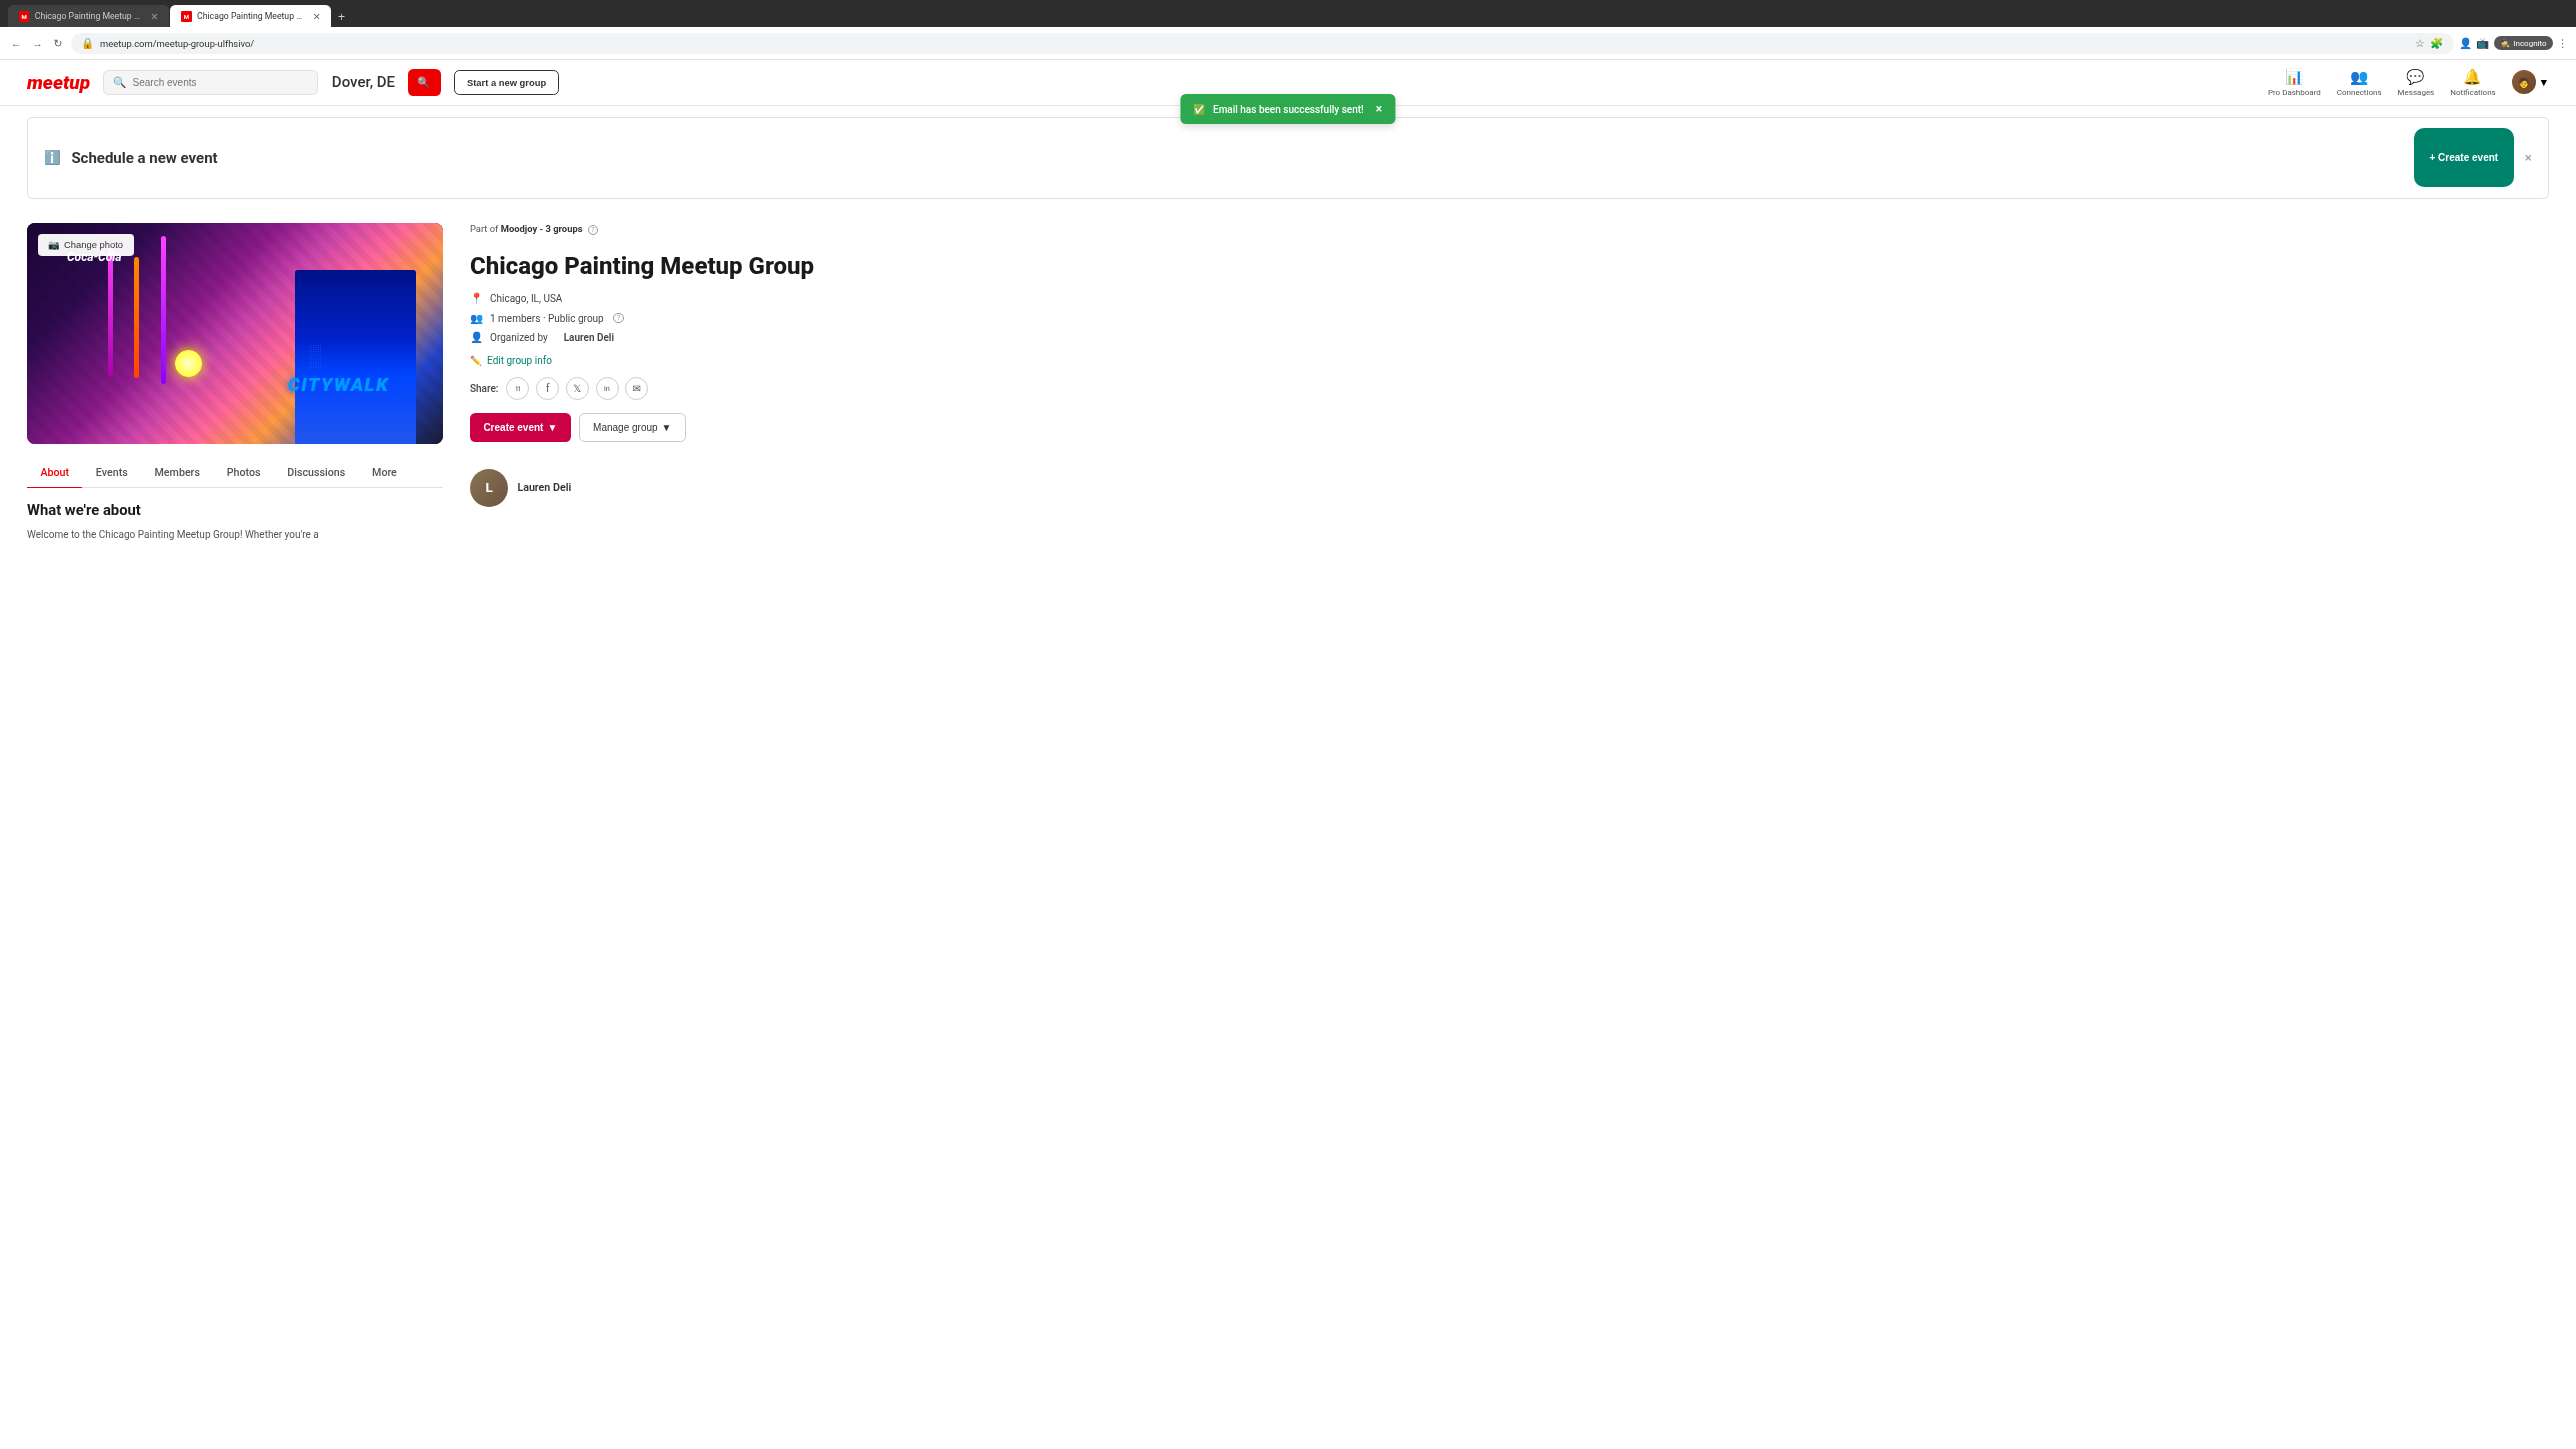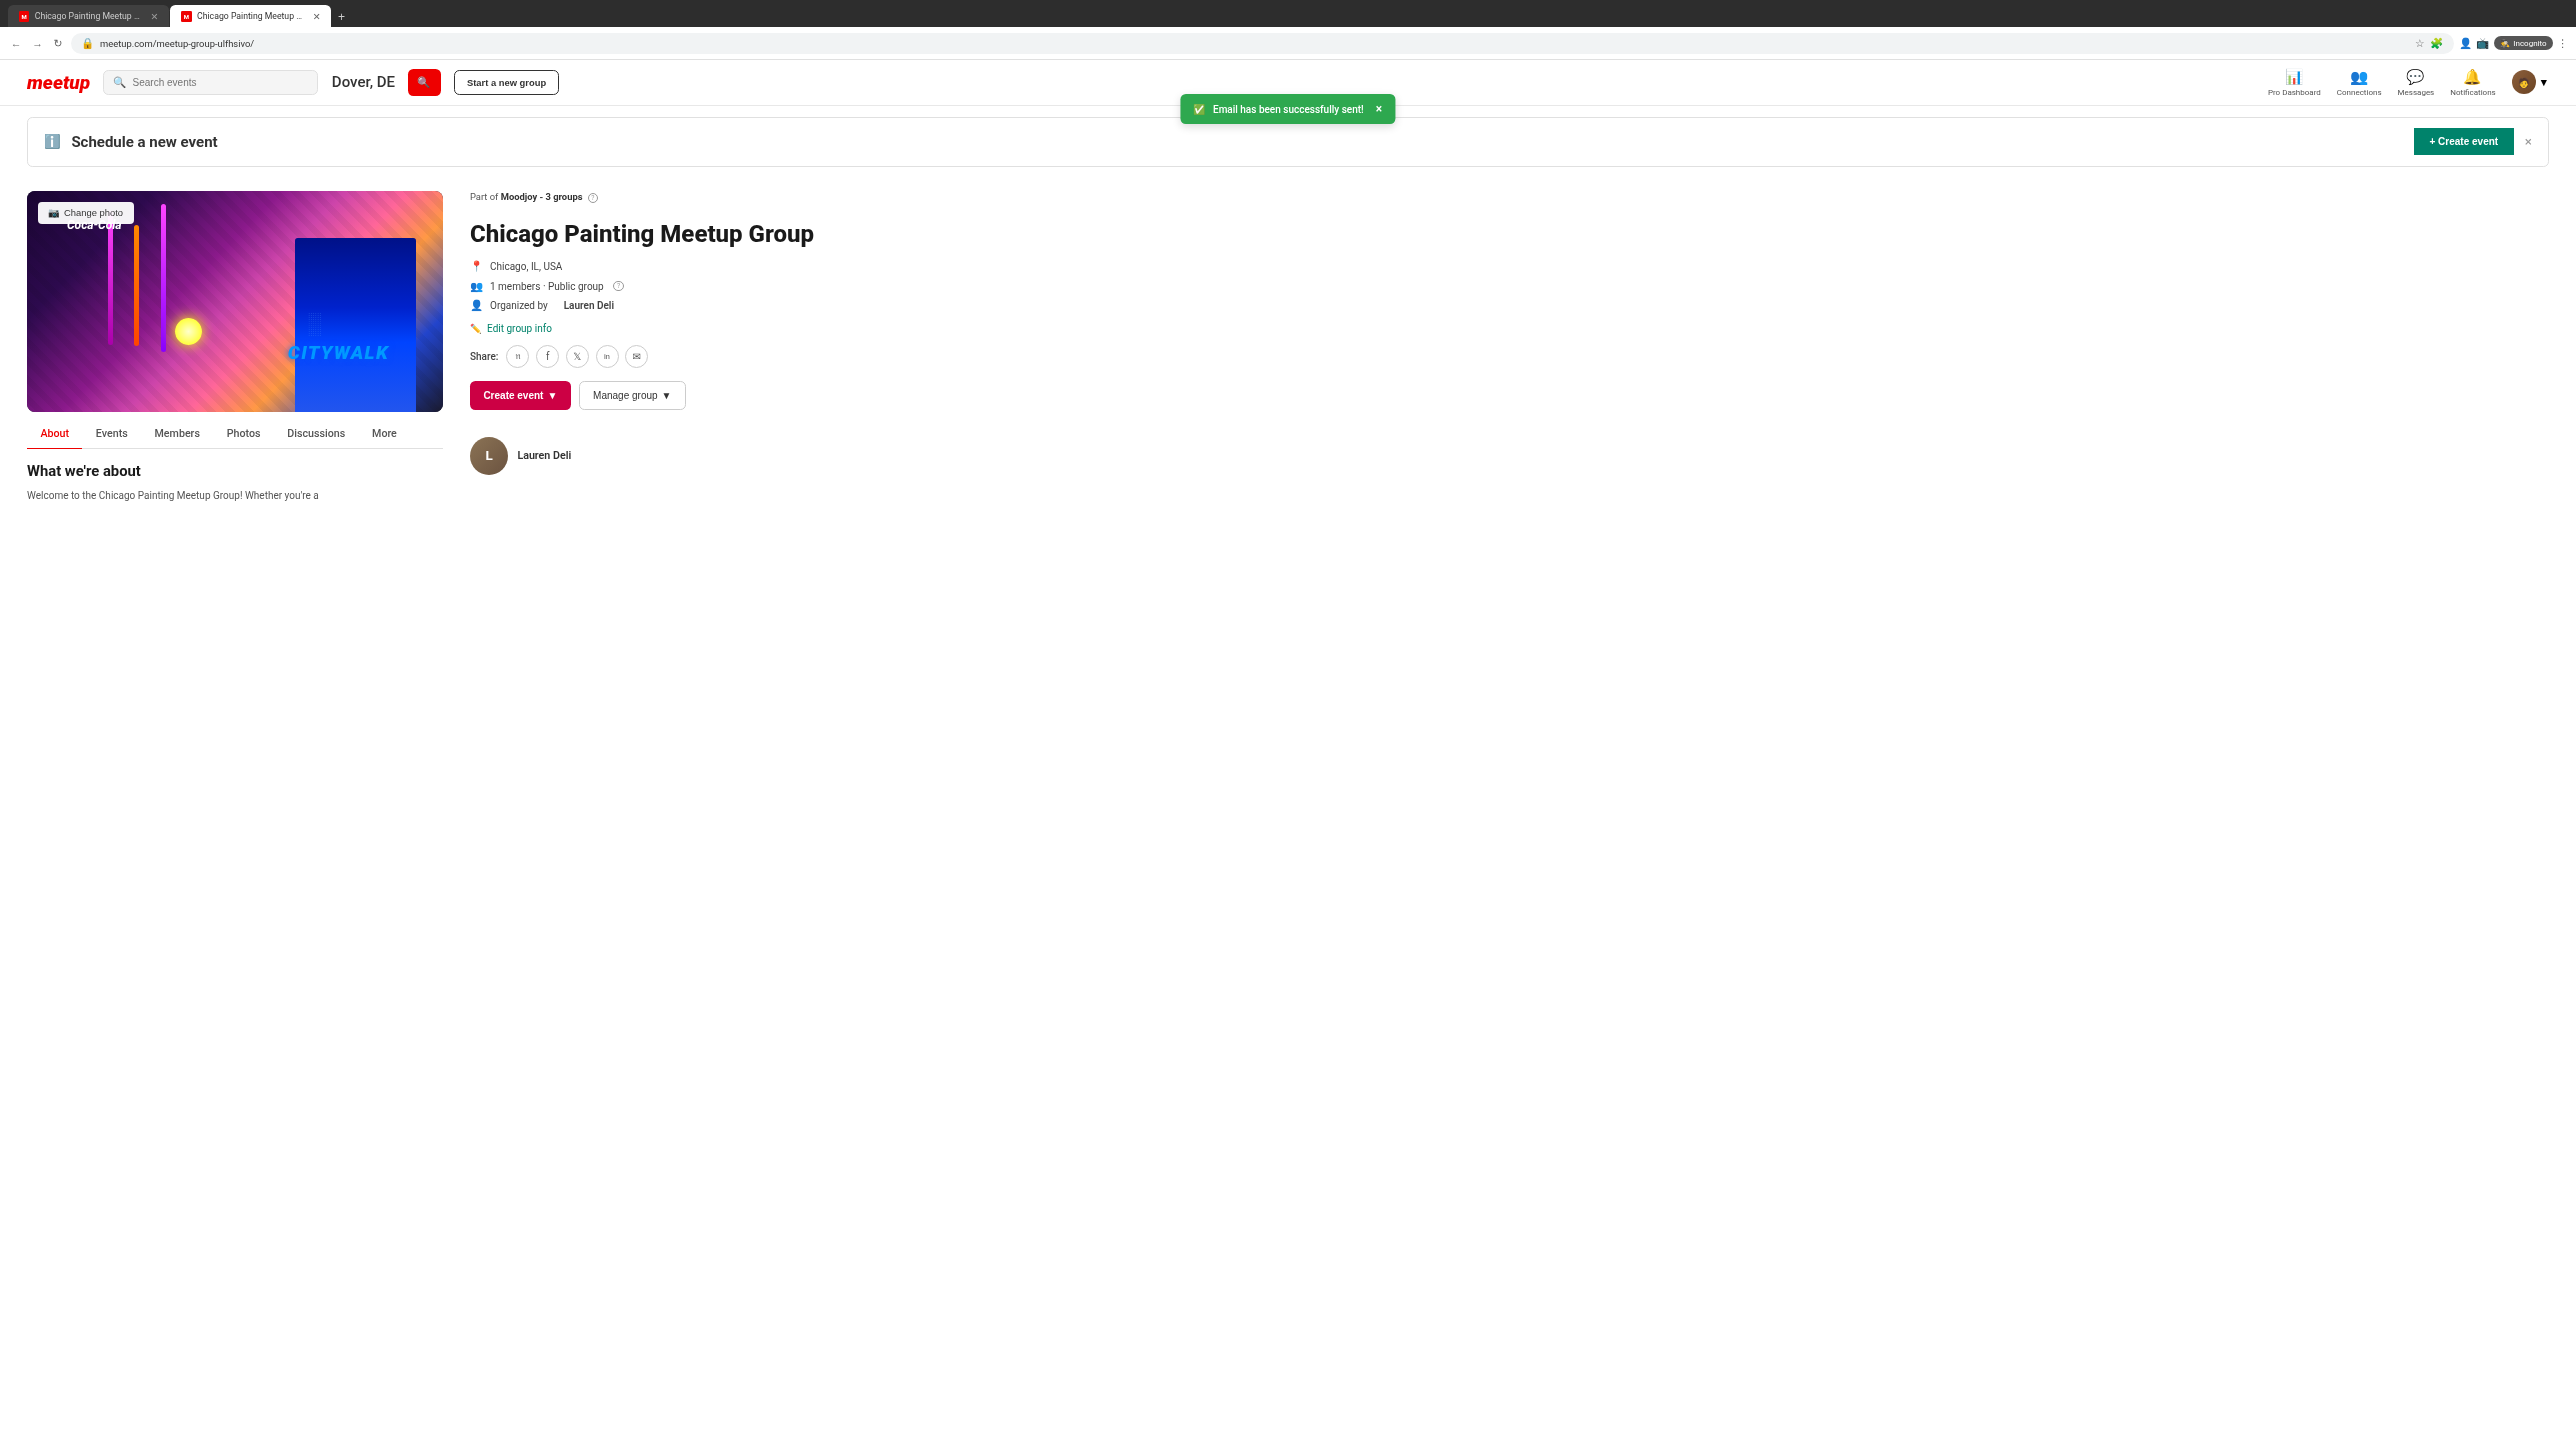--- a/index.html
+++ b/index.html
@@ -43,21 +43,21 @@
     
     .success-banner { background: #2ea84f; color: white; padding: 8px 13.4px; border-radius: 5.4px; display: flex; align-items: center; gap: 6.7px; font-size: 10px; font-weight: 500; position: fixed; top: 94px; left: 50%; transform: translateX(-50%); z-index: 100; box-shadow: 0 2.7px 8px rgba(0,0,0,0.15); }
     .success-close { cursor: pointer; font-size: 12px; margin-left: 5.4px; }
 
     
     .info-banner { background: #fff; border: 0.7px solid #e0e0e0; border-radius: 5.4px; padding: 10.7px 16px; margin: 10.7px 27px; display: flex; align-items: center; gap: 10.7px; }
     .info-icon { color: #00a0dc; font-size: 13.4px; flex-shrink: 0; }
     .info-content { flex: 1; }
     .info-title { font-weight: 700; font-size: 15px; color: #333; }
     .info-desc { font-size: 9.4px; color: #666; margin-top: 2.7px; }
-    .create-event-btn { background: #00836b; color: white; border: none; padding: 8px 16px; border-radius: 0; font-size: 10px; font-weight: 600; cursor: pointer; white-space: nowrap; display: flex; align-items: center; gap: 4px; }
+    .create-event-btn { background: #00836b; color: white; border: none; padding: 24px 16px; border-radius: 10px; font-size: 10px; font-weight: 600; cursor: pointer; white-space: nowrap; display: flex; align-items: center; gap: 4px; }
     .banner-close { color: #999; font-size: 13.4px; cursor: pointer; flex-shrink: 0; }
 
     
     .main-content { display: flex; gap: 27px; padding: 13.4px 27px; }
     .left-column { flex: 1; max-width: 416px; }
     .right-column { flex: 1; }
 
     
     .group-photo-container { position: relative; border-radius: 8px; overflow: hidden; height: 221px; background: #1a1a2e; }
     .group-photo { width: 100%; height: 100%; background: linear-gradient(135deg, #1a0533 0%, #2d0a4e 20%, #8b1a8b 40%, #cc44aa 50%, #ff6699 60%, #ff9944 70%, #2244cc 85%, #1a1a2e 100%); position: relative; }
@@ -306,21 +306,21 @@
         </div>
         <div class="cocacola-sign">Coca-Cola</div>
         <div class="citywalk-sign">CITYWALK</div>
       </div>
       <button class="change-photo-btn">
         <span>📷</span>
         <span>Change photo</span>
       </button>
     </div>
 
-    <div class="tabs-row" style="margin-top: 7px;">
+    <div class="tabs-row" style="margin-top: 14px;">
       <div class="tab active">About</div>
       <div class="tab">Events</div>
       <div class="tab">Members</div>
       <div class="tab">Photos</div>
       <div class="tab">Discussions</div>
       <div class="tab">More</div>
     </div>
 
     <div style="margin-top: 10.7px;">
       <div class="section-title">What we're about</div>

